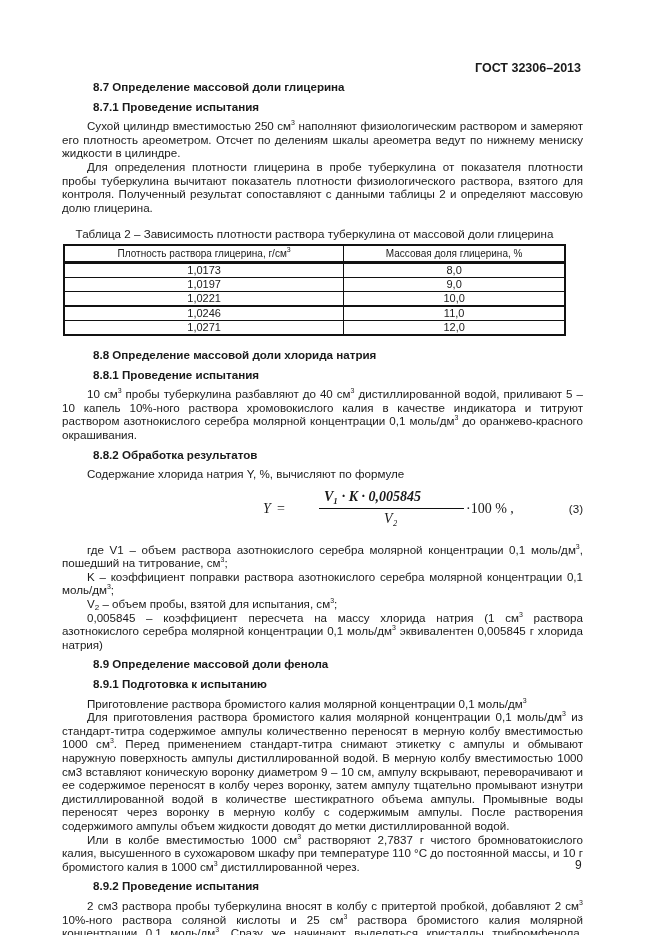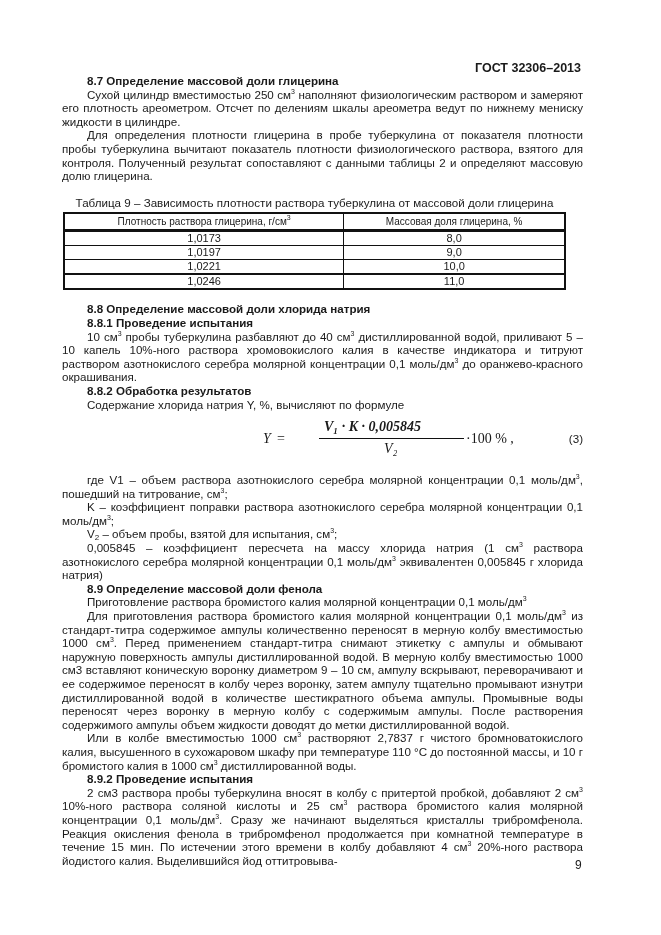--- a/index.html
+++ b/index.html
@@ -3,21 +3,21 @@
 <meta charset="utf-8">
 <style>
   html, body { margin: 0; padding: 0; background: #ffffff; }
   body { width: 661px; height: 935px; position: relative; overflow: hidden;
          font-family: "Liberation Sans", sans-serif; color: #1a1a1a; }
   .page { position: absolute; left: 0; top: 0; width: 661px; height: 935px; }
   .hdr { position: absolute; top: 61px; right: 80px; font-weight: bold; font-size: 12.5px; }
   .body { position: absolute; left: 62px; top: 74px; width: 521px; font-size: 11.6px; line-height: 13.6px; }
   .p { text-align: justify; text-align-last: left; margin: 0; }
   .ind { text-indent: 25px; }
-  .h { font-weight: bold; margin: 0; padding-left: 25px; }
+  .h { font-weight: bold; margin: 6px; padding-left: 25px; }
   sup { font-size: 7px; line-height: 0; vertical-align: 5px; }
   sub { font-size: 8px; line-height: 0; vertical-align: -2px; }
   .caption { text-align: center; margin-top: 13px; margin-bottom: 3px; padding-right: 16px; }
   table { border-collapse: collapse; width: 503px; margin-left: 1px; font-size: 11px; }
   th, td { border: 1px solid #111; text-align: center; padding: 0; height: 13px; line-height: 13px; }
   th { font-weight: normal; font-size: 10px; height: 15px; border-bottom: 3px solid #111; }
   table { border: 2px solid #111; }
   tr.thick td { border-top: 2px solid #111; }
   .formula { position: relative; height: 56px; margin-top: 6px; font-family: "Liberation Serif", serif; font-size: 14px; }
   .f-y { position: absolute; left: 201px; top: 15px; font-style: italic; }
@@ -33,24 +33,25 @@
 </style>
 </head>
 <body>
 
 <div class="page">
   <div class="hdr">ГОСТ 32306–2013</div>
 
   <div class="body">
 
     <p class="h">8.7 Определение массовой доли глицерина</p>
+    <p class="h">8.7.1 Проведение испытания</p>
     <p class="p ind"><span>Сухой цилиндр вместимостью 250 см</span><sup>3</sup><span> наполняют физиологическим раствором и замеряют его плотность ареометром. Отсчет по делениям шкалы ареометра ведут по нижнему мениску жидкости в цилиндре.</span></p>
     <p class="p ind">Для определения плотности глицерина в пробе туберкулина от показателя плотности пробы туберкулина вычитают показатель плотности физиологического раствора, взятого для контроля. Полученный результат сопоставляют с данными таблицы 2 и определяют массовую долю глицерина.</p>
 
-    <div class="caption">Таблица 9 – Зависимость плотности раствора туберкулина от массовой доли глицерина</div>
+    <div class="caption">Таблица 2 – Зависимость плотности раствора туберкулина от массовой доли глицерина</div>
     <table>
       <thead>
         <tr>
           <th><span>Плотность раствора глицерина, г/см</span><sup>3</sup></th>
           <th>Массовая доля глицерина, %</th>
         </tr>
       </thead>
       <tbody>
         <tr>
           <td>1,0173</td>
@@ -60,20 +61,24 @@
           <td>1,0197</td>
           <td>9,0</td>
         </tr>
         <tr>
           <td>1,0221</td>
           <td>10,0</td>
         </tr>
         <tr class="thick">
           <td>1,0246</td>
           <td>11,0</td>
+        </tr>
+        <tr>
+          <td>1,0271</td>
+          <td>12,0</td>
         </tr>
       </tbody>
     </table>
 
     <p class="h sp-top">8.8 Определение массовой доли хлорида натрия</p>
     <p class="h">8.8.1 Проведение испытания</p>
     <p class="p ind"><span>10 см</span><sup>3</sup><span> пробы туберкулина разбавляют до 40 см</span><sup>3</sup><span> дистиллированной водой, приливают 5 – 10 капель 10%-ного раствора хромовокислого калия в качестве индикатора и титруют раствором азотнокислого серебра молярной концентрации 0,1 моль/дм</span><sup>3</sup><span> до оранжево-красного окрашивания.</span></p>
     <p class="h">8.8.2 Обработка результатов</p>
     <p class="p ind">Содержание хлорида натрия Y, %, вычисляют по формуле</p>
 
@@ -86,21 +91,22 @@
       <span class="f-tail">·100  % ,</span>
       <span class="f-no">(3)</span>
     </div>
 
     <p class="p ind"><span>где V1 – объем раствора азотнокислого серебра молярной концентрации 0,1 моль/дм</span><sup>3</sup><span>, пошедший на титрование, см</span><sup>3</sup><span>;</span></p>
     <p class="p ind"><span>K – коэффициент поправки раствора азотнокислого серебра молярной концентрации 0,1 моль/дм</span><sup>3</sup><span>;</span></p>
     <p class="p ind"><span>V</span><sub>2</sub><span> – объем пробы, взятой для испытания, см</span><sup>3</sup><span>;</span></p>
     <p class="p ind"><span>0,005845 – коэффициент пересчета на массу хлорида натрия (1 см</span><sup>3</sup><span> раствора азотнокислого серебра молярной концентрации 0,1 моль/дм</span><sup>3</sup><span> эквивалентен 0,005845 г хлорида натрия)</span></p>
 
     <p class="h">8.9 Определение массовой доли фенола</p>
+    <p class="h">8.9.1 Подготовка к испытанию</p>
     <p class="p ind"><span>Приготовление раствора бромистого калия молярной концентрации  0,1 моль/дм</span><sup>3</sup></p>
     <p class="p ind"><span>Для приготовления раствора бромистого калия молярной концентрации 0,1 моль/дм</span><sup>3</sup><span> из стандарт-титра содержимое ампулы количественно переносят в мерную колбу вместимостью 1000 см</span><sup>3</sup><span>. Перед применением стандарт-титра  снимают этикетку с ампулы и обмывают наружную поверхность ампулы дистиллированной водой. В мерную колбу вместимостью 1000 см3 вставляют коническую воронку диаметром 9 – 10 см, ампулу вскрывают, переворачивают и ее содержимое переносят в колбу через воронку, затем ампулу тщательно промывают изнутри дистиллированной водой в количестве шестикратного объема ампулы. Промывные воды переносят через воронку в мерную колбу с содержимым ампулы. После растворения содержимого ампулы объем жидкости доводят до метки дистиллированной водой.</span></p>
-    <p class="p ind"><span>Или в колбе вместимостью 1000 см</span><sup>3</sup><span> растворяют 2,7837 г чистого бромноватокислого калия, высушенного в сухожаровом шкафу при температуре 110 °С до постоянной массы, и 10 г бромистого калия в 1000 см</span><sup>3</sup><span> дистиллированной воды.</span></p>
+    <p class="p ind"><span>Или в колбе вместимостью 1000 см</span><sup>3</sup><span> растворяют 2,7837 г чистого бромноватокислого калия, высушенного в сухожаровом шкафу при температуре 110 °С до постоянной массы, и 10 г бромистого калия в 1000 см</span><sup>3</sup><span> дистиллированной через.</span></p>
     <p class="h">8.9.2 Проведение испытания</p>
     <p class="p ind"><span>2 см3 раствора пробы туберкулина вносят в колбу с притертой пробкой, добавляют 2 см</span><sup>3</sup><span> 10%-ного раствора соляной кислоты и 25 см</span><sup>3</sup><span> раствора бромистого калия молярной концентрации 0,1 моль/дм</span><sup>3</sup><span>. Сразу же начинают выделяться кристаллы трибромфенола. Реакция окисления фенола в трибромфенол продолжается при комнатной температуре в течение 15 мин. По истечении этого времени в колбу добавляют 4 см</span><sup>3</sup><span> 20%-ного раствора йодистого калия. Выделившийся йод оттитровыва-</span></p>
   </div>
 
   <div class="pgno">9</div>
 </div>
 
 </body></html>

